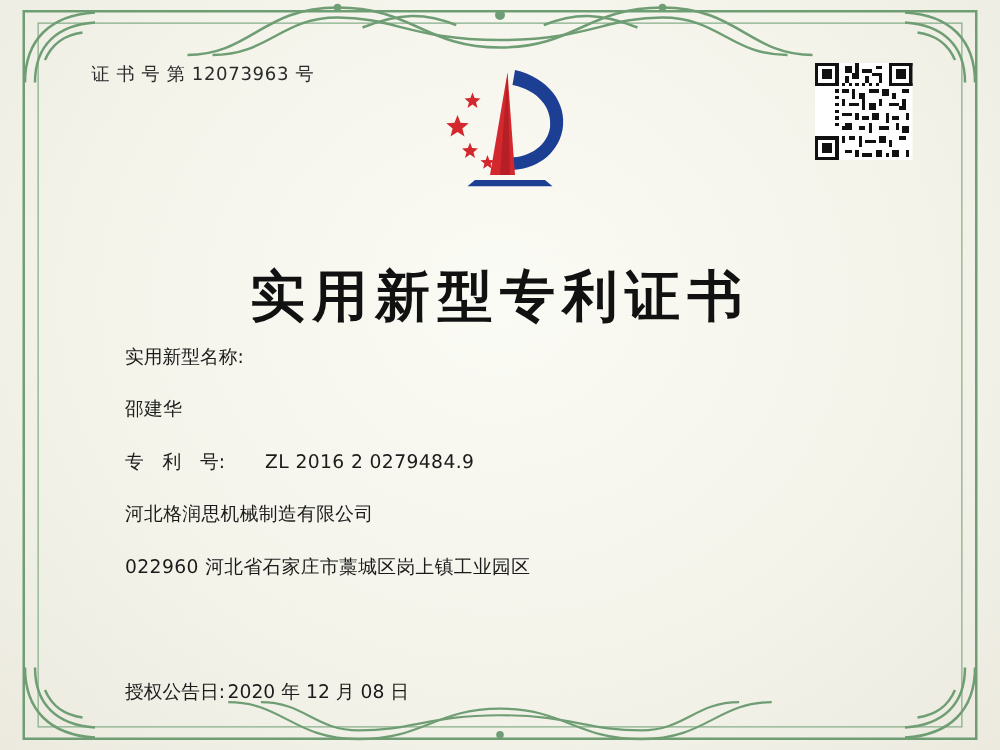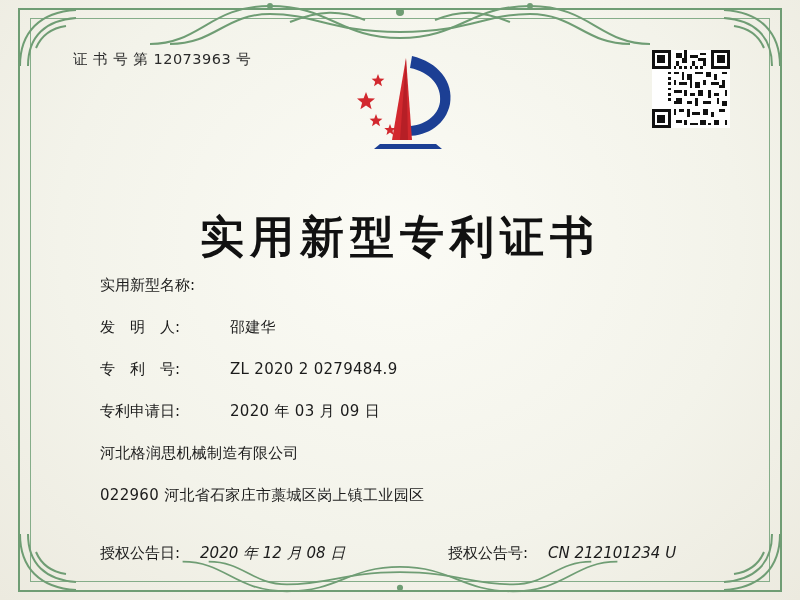--- a/index.html
+++ b/index.html
@@ -122,46 +122,44 @@
     top: 276px;
     right: 70px;
   }
   .field-row {
     display: flex;
     align-items: baseline;
     margin-bottom: 23px;
     font-size: 15px;
     color: #1b1b1b;
     white-space: nowrap;
-    gap: 18px;
   }
   .field-label {
     width: 112px;
     flex: 0 0 112px;
     letter-spacing: 0px;
   }
   .field-value {
     letter-spacing: 0.3px;
   }
 
   .footer-row {
     position: absolute;
     left: 100px;
     bottom: 37px;
     right: 70px;
     display: flex;
     font-size: 15px;
     color: #1b1b1b;
     white-space: nowrap;
-    gap: 48px;
   }
   .footer-left { width: 300px; display: flex; }
   .footer-right { display: flex; }
   .footer-label { letter-spacing: 0px; }
-  .footer-value { margin-left: 20px; font-style: italic; }
+  .footer-value { margin-left: 2px; }
 </style>
 </head>
 <body>
 
 <div class="certificate">
 
   <div class="border-outer"></div>
   <div class="border-inner"></div>
 
   <svg class="scroll-top" viewBox="0 0 520 46">
@@ -328,48 +326,39 @@
 
   <div class="cert-title">实用新型专利证书</div>
 
   <div class="fields">
 
     <div class="field-row">
       <span class="field-label">实用新型名称:</span>
     </div>
 
     <div class="field-row">
-      <span class="field-label">发　明　人:</span>
       <span class="field-value">邵建华</span>
     </div>
 
     <div class="field-row">
       <span class="field-label">专　利　号:</span>
-      <span class="field-value">ZL 2020 2 0279484.9</span>
-    </div>
-
-    <div class="field-row">
-      <span class="field-label">专利申请日:</span>
-      <span class="field-value">2020 年 03 月 09 日</span>
-    </div>
+      <span class="field-value">ZL 2016 2 0279484.9</span>
+    </div>
+
 
     <div class="field-row">
       <span class="field-value">河北格润思机械制造有限公司</span>
     </div>
 
     <div class="field-row">
       <span class="field-value">022960 河北省石家庄市藁城区岗上镇工业园区</span>
     </div>
 
   </div>
 
   <div class="footer-row">
     <div class="footer-left">
       <span class="footer-label">授权公告日:</span>
       <span class="footer-value">2020 年 12 月 08 日</span>
     </div>
-    <div class="footer-right">
-      <span class="footer-label">授权公告号:</span>
-      <span class="footer-value">CN 212101234 U</span>
-    </div>
   </div>
 
 </div>
 
 </body></html>

